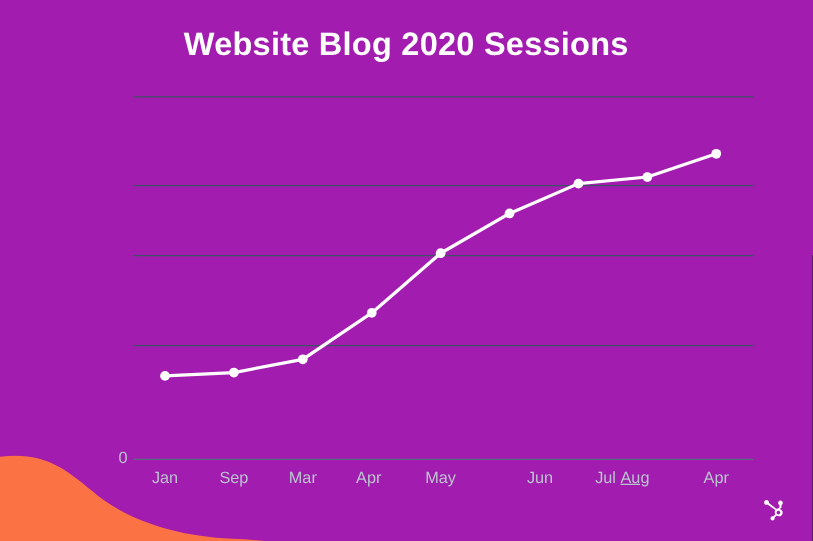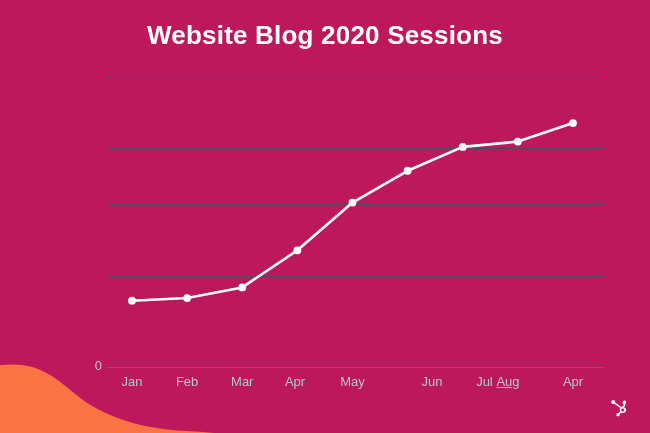--- a/index.html
+++ b/index.html
@@ -7,21 +7,21 @@
     padding: 0;
     background: #1a2530;
   }
   body {
     font-family: "Liberation Sans", sans-serif;
   }
   #slide {
     position: relative;
     width: 650px;
     height: 433px;
-    background: #be185d;
+    background: #a21caf;
     overflow: hidden;
   }
 
   
   #chart-title {
     position: absolute;
     left: 0;
     top: 20px;
     width: 650px;
     text-align: center;
@@ -144,21 +144,21 @@
         <circle cx="352.50" cy="202.59" r="3.9" fill="#FFFFFF"></circle>
         <circle cx="407.63" cy="170.77" r="3.9" fill="#FFFFFF"></circle>
         <circle cx="462.75" cy="146.90" r="3.9" fill="#FFFFFF"></circle>
         <circle cx="517.88" cy="141.60" r="3.9" fill="#FFFFFF"></circle>
         <circle cx="573.00" cy="123.04" r="3.9" fill="#FFFFFF"></circle>
       </g>
   </svg>
 
   <div id="x-axis-labels">
       <div class="x-tick-label" style="left: 132px;">Jan</div>
-      <div class="x-tick-label" style="left: 187.13px;">Feb</div>
+      <div class="x-tick-label" style="left: 187.13px;">Sep</div>
       <div class="x-tick-label" style="left: 242.25px;">Mar</div>
       <div class="x-tick-label" style="left: 295px;">Apr</div>
       <div class="x-tick-label" style="left: 352.5px;">May</div>
       <div class="x-tick-label" style="left: 432px;">Jun</div>
       <div class="x-tick-label" style="left: 462.75px; text-align: right;">Jul</div>
       <div class="x-tick-label" style="left: 508px; text-decoration: underline;">Aug</div>
       <div class="x-tick-label" style="left: 573px;">Apr</div>
     </div>
 
   <svg id="orange-blob" viewBox="0 0 260 82" preserveAspectRatio="none">

